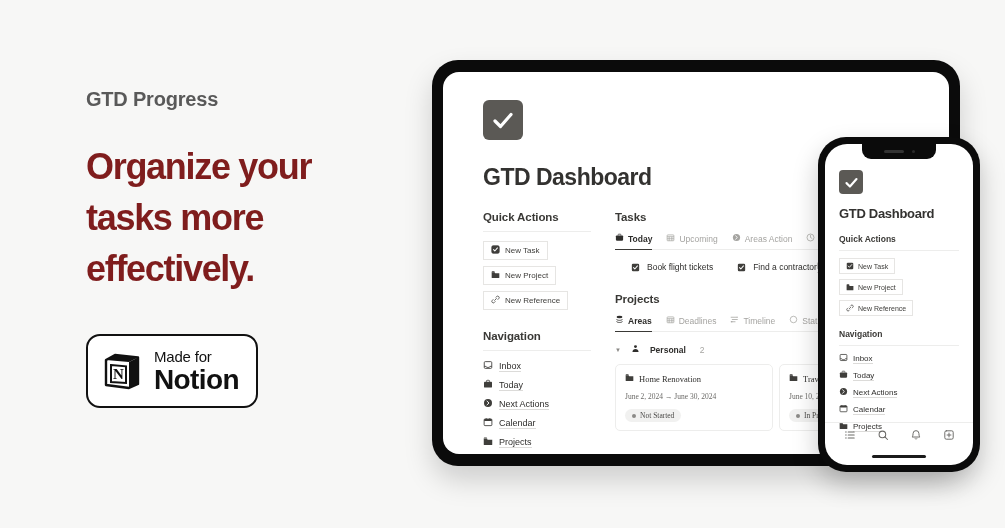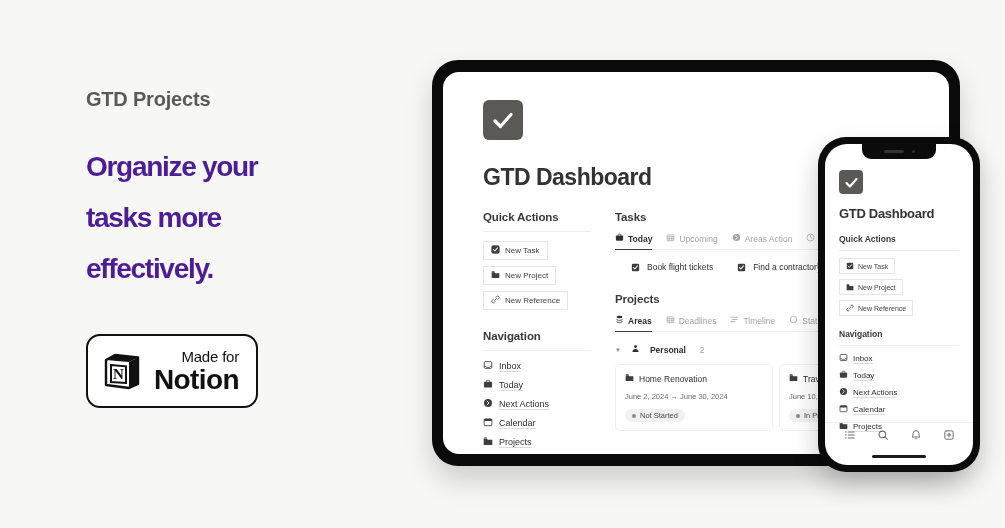--- a/index.html
+++ b/index.html
@@ -11,31 +11,31 @@
   }
   .stage { position: relative; width: 1005px; height: 528px; }
 
   
   .left { position: absolute; left: 86px; top: 88px; width: 330px; }
   .eyebrow {
     font-size: 20px; font-weight: 600; color: #595959;
     letter-spacing: -0.2px; margin-bottom: 30px;
   }
   .headline {
-    font-size: 28px; line-height: 51px; font-weight: 700;
-    color: #4c1d95; letter-spacing: -1.3px;
+    font-size: 36px; line-height: 51px; font-weight: 700;
+    color: #7f1d1d; letter-spacing: -1.3px;
   }
   .badge {
     margin-top: 40px; width: 172px; height: 74px;
     border: 2.5px solid #111; border-radius: 14px;
     background: #fff; display: flex; align-items: center;
     padding: 0 14px; gap: 12px;
   }
   .notion-cube { width: 40px; height: 40px; flex: 0 0 40px; }
-  .badge-text { line-height: 1; text-align: right; }
+  .badge-text { line-height: 1; }
   .badge-made { font-size: 15px; font-weight: 500; color: #111; letter-spacing: -0.2px; }
   .badge-notion { font-size: 28px; font-weight: 700; color: #111; letter-spacing: -0.6px; margin-top: 2px; }
 
   
   .tablet {
     position: absolute; left: 432px; top: 60px;
     width: 528px; height: 406px;
     background: #0b0b0b; border-radius: 26px;
     padding: 12px 11px;
     box-shadow: 0 14px 28px rgba(0,0,0,0.17);
@@ -108,21 +108,21 @@
 
   .group-row {
     display: flex; align-items: center; gap: 10px;
     margin-top: 12px; font-size: 8.5px; color: #2f2e2c;
   }
   .group-row .caret { font-size: 6px; color: #8b8a87; }
   .group-row svg { width: 9px; height: 9px; }
   .group-row .gname { font-weight: 600; }
   .group-row .gcount { color: #a5a4a1; margin-left: 4px; }
 
-  .cards { display: flex; gap: 6px; margin-top: 9px; }
+  .cards { display: flex; gap: 6px; margin-top: 9px; font-family: Liberation Serif, serif; }
   .card {
     flex: 0 0 158px; width: 158px;
     border: 1px solid #ededec; border-radius: 5px;
     padding: 8px 9px; background: #fff;
   }
   .card-title {
     display: flex; align-items: center; gap: 5px;
     font-size: 8.5px; color: #2f2e2c; white-space: nowrap;
   }
   .card-title svg { width: 9px; height: 9px; flex: 0 0 9px; }
@@ -182,21 +182,21 @@
     position: absolute; bottom: 7px; left: 50%; transform: translateX(-50%);
     width: 54px; height: 3.5px; border-radius: 3px; background: #1b1b1b;
   }
 </style>
 </head>
 <body>
 
 <div class="stage">
 
   <div class="left">
-    <div class="eyebrow">GTD Projects</div>
+    <div class="eyebrow">GTD Progress</div>
     <div class="headline">
       <div>Organize your</div>
       <div>tasks more</div>
       <div>effectively.</div>
     </div>
 
     <div class="badge">
       <span class="notion-cube">
         <svg viewBox="0 0 40 40" xmlns="http://www.w3.org/2000/svg">
           <path d="M4 9 L13 4 L36 6.5 L36 33 L27 37 L4 34 Z" fill="#ffffff" stroke="#111" stroke-width="2.4" stroke-linejoin="round"></path>

